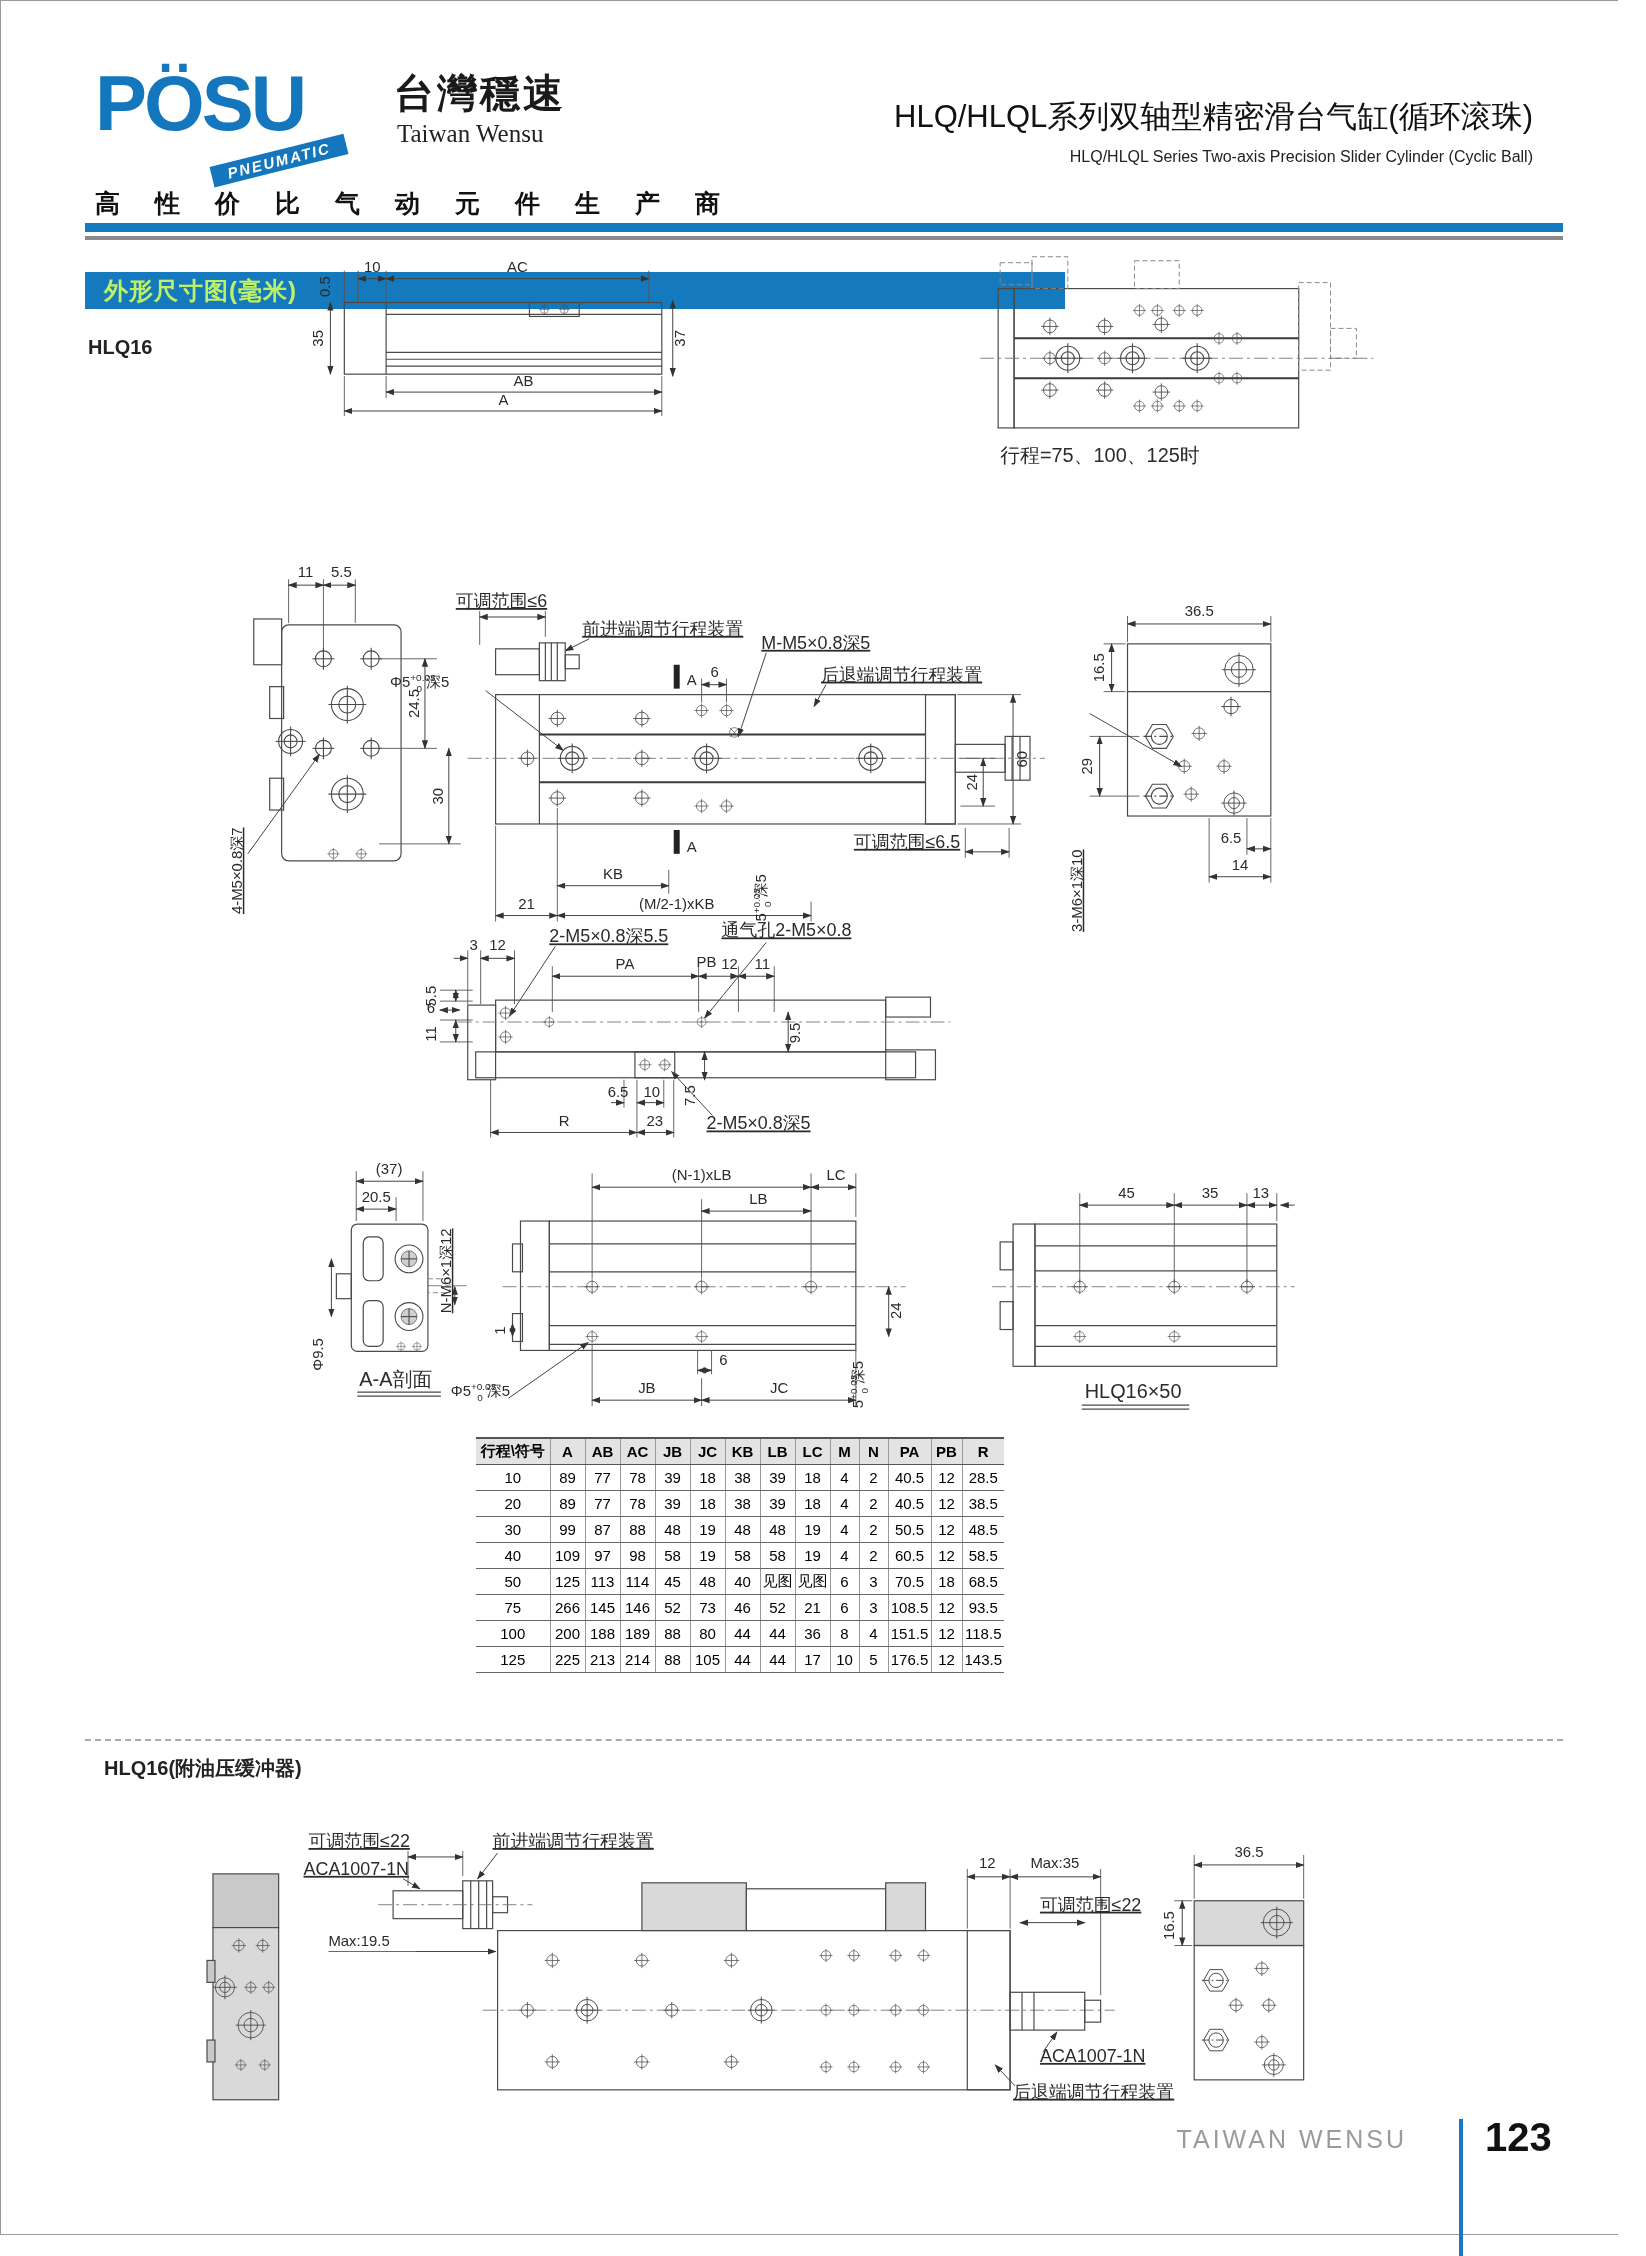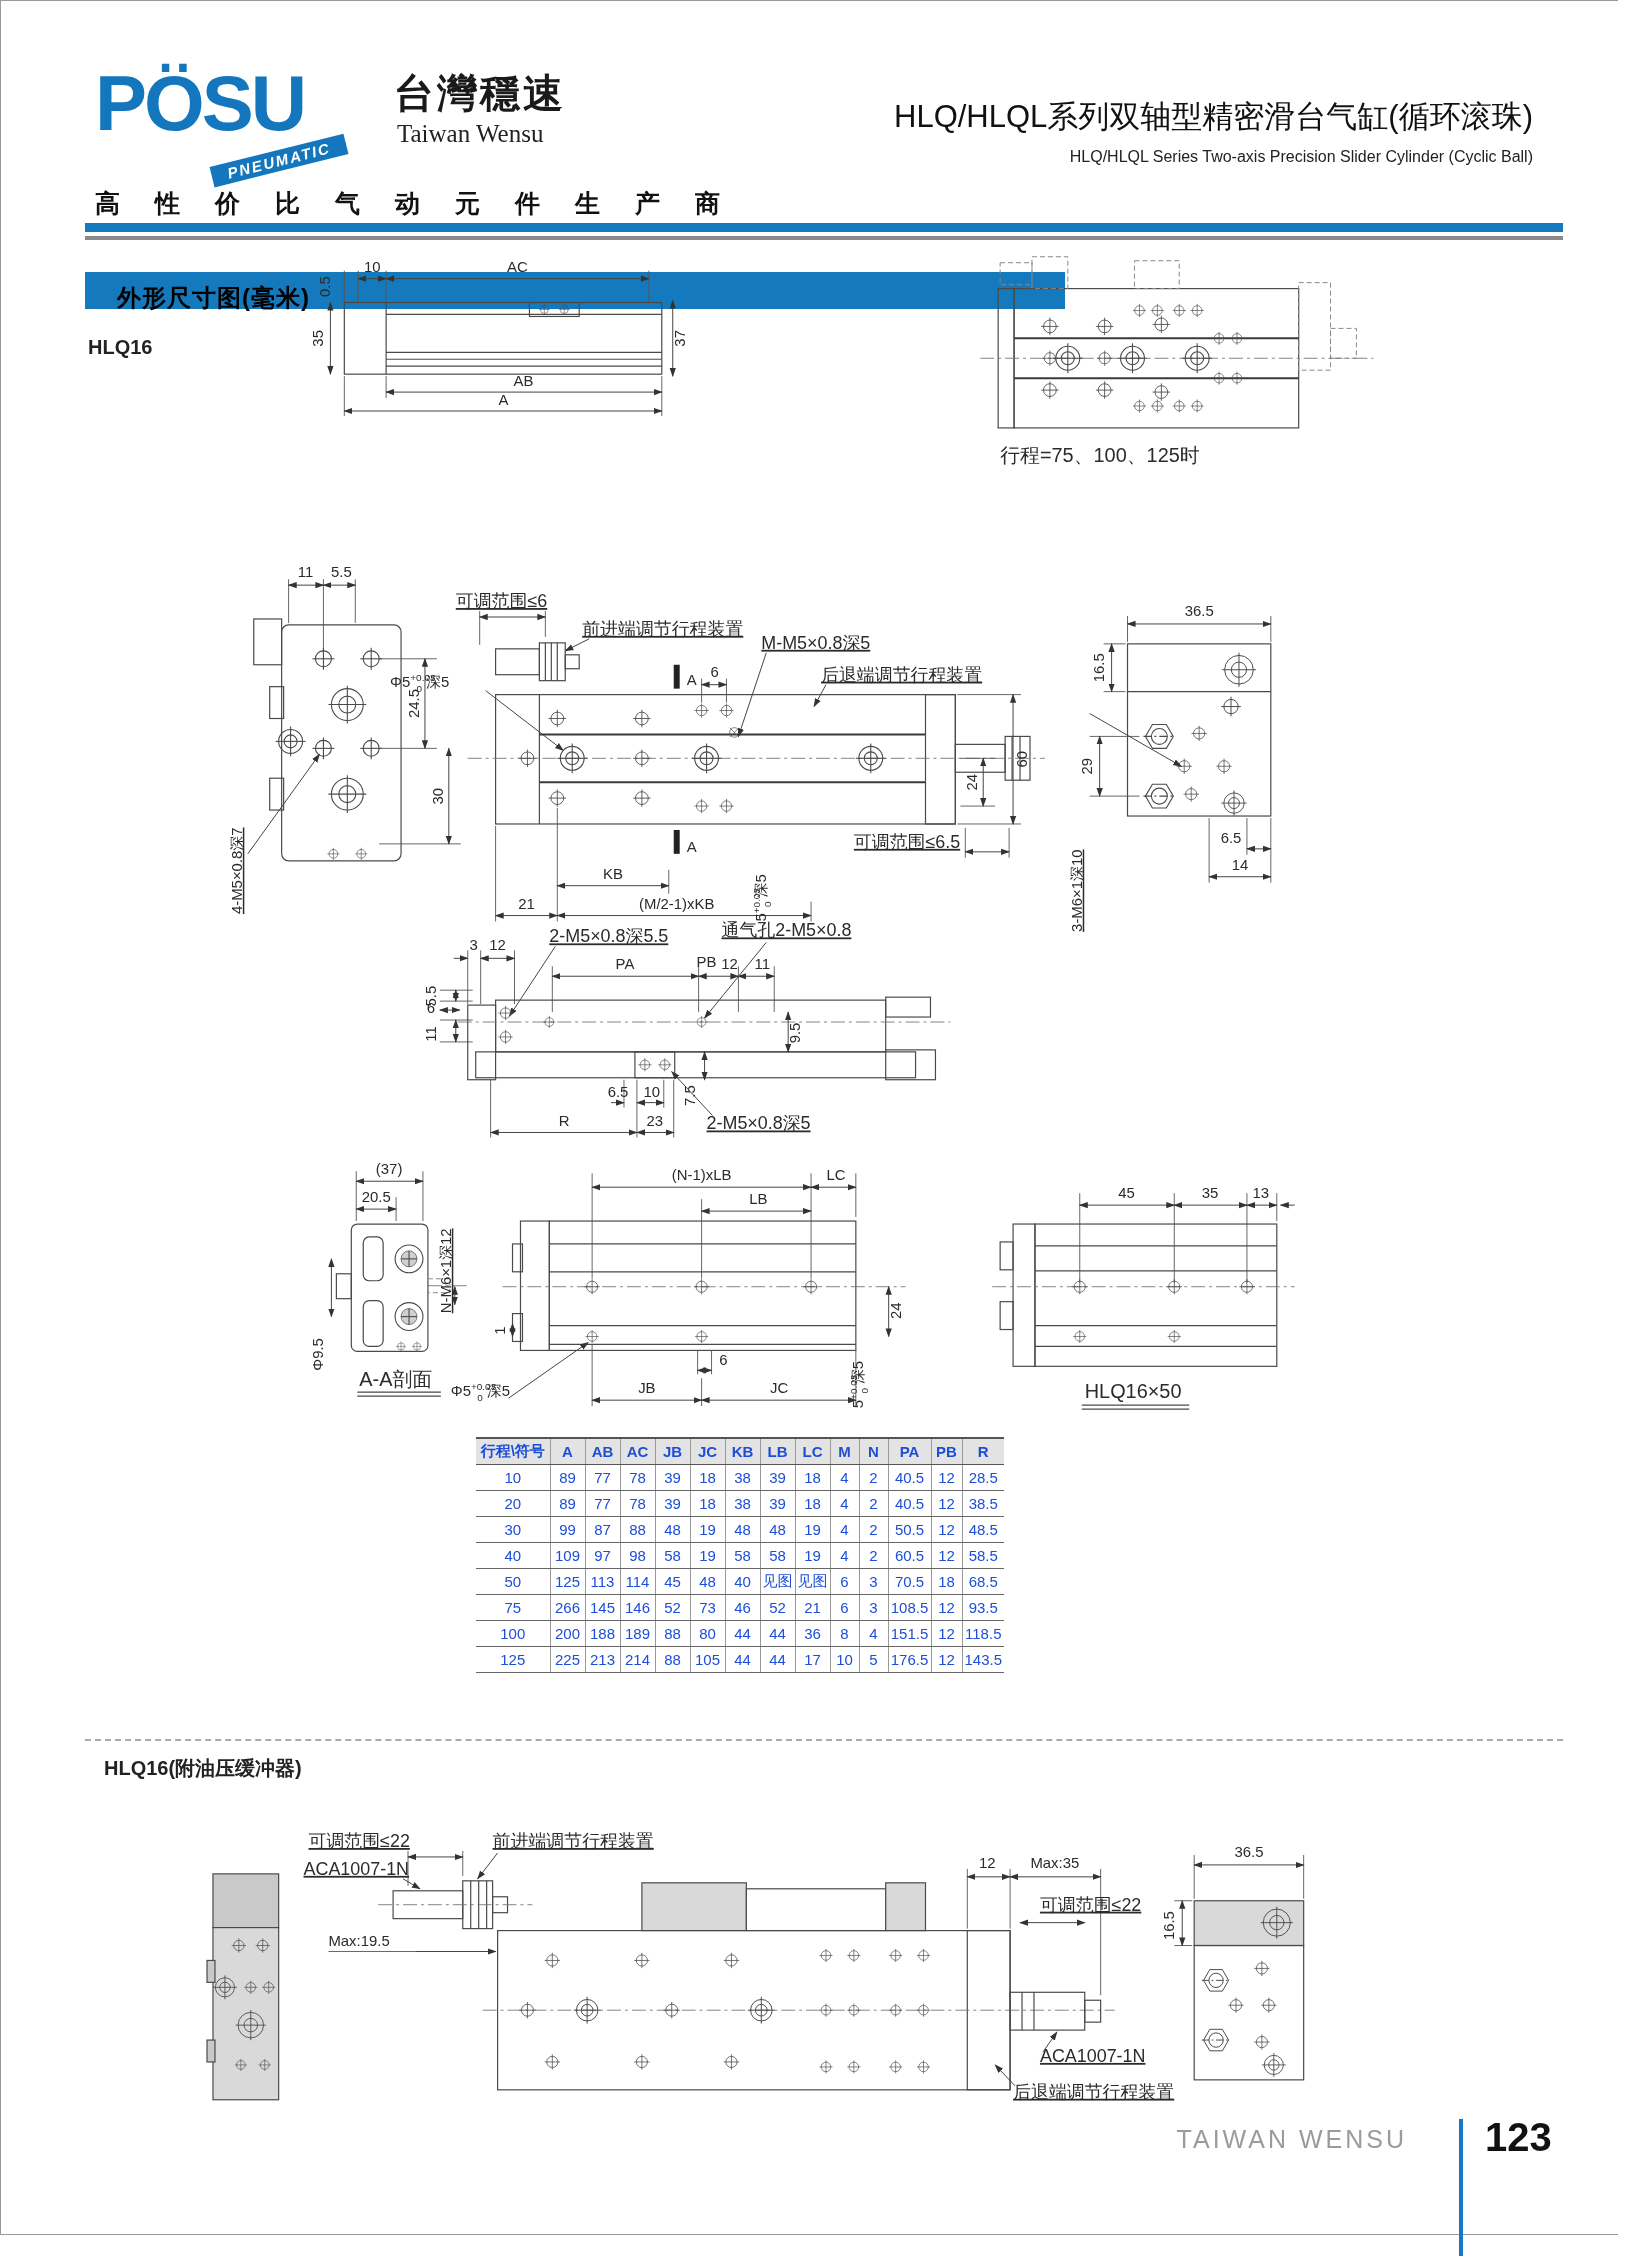--- a/index.html
+++ b/index.html
@@ -15,21 +15,21 @@
   .logo-cn{position:absolute;left:299px;top:8px;font-size:40px;font-weight:600;color:#1a1a1a;letter-spacing:3px;}
   .logo-en{position:absolute;left:302px;top:62px;font-size:25px;color:#222;font-family:"Liberation Serif",serif;}
   .tagline{position:absolute;left:95px;top:187px;font-size:25px;font-weight:700;color:#111;letter-spacing:35px;white-space:nowrap;}
   .titles{position:absolute;right:85px;top:96px;text-align:right;}
   .title-cn{font-size:31px;font-weight:400;color:#111;margin:0;}
   .title-en{font-size:16px;font-weight:400;color:#222;margin:10px 0 0 0;}
   .rule-blue{position:absolute;left:85px;top:223px;width:1478px;height:9px;background:#1579BE;}
   .rule-gray{position:absolute;left:85px;top:236px;width:1478px;height:4px;background:#8a8a8a;}
 
   .section-bar{position:absolute;left:85px;top:272px;width:980px;height:37px;background:#1579BE;}
-  .section-bar span{display:block;color:#000000;font-size:24px;font-weight:700;line-height:37px;padding-left:32px;letter-spacing:1px;margin-top:7px;}
+  .section-bar span{display:block;color:#bef264;font-size:24px;font-weight:700;line-height:37px;padding-left:19px;letter-spacing:1px;}
   .model-label{position:absolute;left:88px;top:336px;font-size:20px;font-weight:700;color:#222;}
   .model-label2{position:absolute;left:104px;top:1755px;font-size:20px;font-weight:600;color:#222;}
   .divider{position:absolute;left:85px;top:1739px;width:1478px;border-top:2px dashed #aaa;}
 
   
   svg.dwg{position:absolute;left:0;top:0;z-index:1;}
   svg text{font-family:"Liberation Sans",sans-serif;fill:#2b2b2b;}
   .td{font-size:15px;text-anchor:middle;}
   .tds{font-size:15px;text-anchor:start;}
   .tc{font-size:18px;text-anchor:start;}
@@ -41,21 +41,21 @@
   .dim{stroke:#444;stroke-width:1;fill:none;}
   .scl{stroke:#777;stroke-width:0.9;stroke-dasharray:14 4 3 4;fill:none;}
   .shid{stroke:#888;stroke-width:1;stroke-dasharray:5 3;fill:none;}
   .hole{stroke:#4a4a4a;stroke-width:1.1;fill:none;}
   .gf{fill:#d9d9d9;stroke:#4a4a4a;stroke-width:1.2;}
   .gf2{fill:#c9c9c9;stroke:#4a4a4a;stroke-width:1.2;}
   .wf{fill:#fff;stroke:#4a4a4a;stroke-width:1.2;}
 
   
   table.dims{position:absolute;left:476px;top:1437px;z-index:2;border-collapse:collapse;table-layout:fixed;
-      font-size:15px;color:#1d4ed8;text-align:center;}
+      font-size:15px;color:#000000;text-align:center;}
   table.dims th{background:#e3e3e3;font-weight:700;border-top:2px solid #555;border-bottom:1.6px solid #555;}
   table.dims th,table.dims td{border-left:1px solid #999;border-right:1px solid #999;padding:3px 2px;height:19px;}
   table.dims td{border-bottom:1.6px solid #666;}
   table.dims tr th:first-child,table.dims tr td:first-child{border-left:none;}
   table.dims tr th:last-child,table.dims tr td:last-child{border-right:none;}
 
   
   .footer-company{position:absolute;right:211px;top:2125px;font-size:25px;color:#9b9b9b;letter-spacing:3px;}
   .footer-blue{position:absolute;left:1459px;top:2119px;width:4px;height:137px;background:#1878C8;}
   .footer-page{position:absolute;left:1485px;top:2115px;font-size:40px;font-weight:700;color:#111;}

